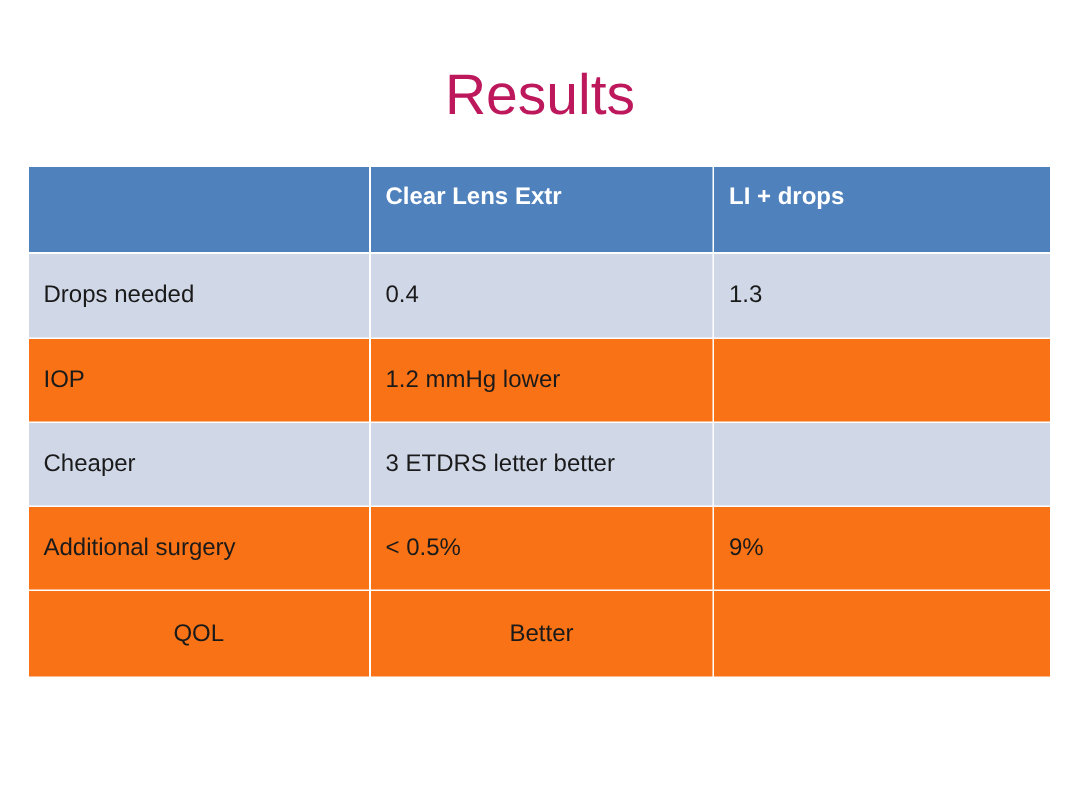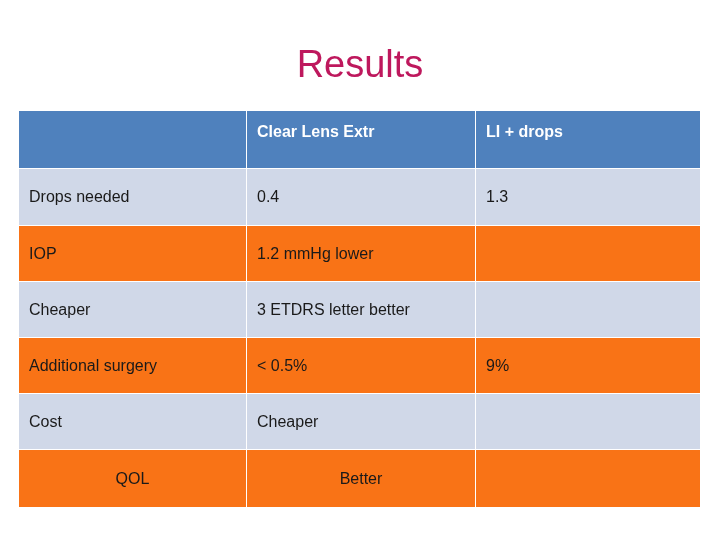--- a/index.html
+++ b/index.html
@@ -123,25 +123,20 @@
       <tr class="band-dark">
         <td>Cheaper</td>
         <td>3 ETDRS letter better</td>
         <td></td>
       </tr>
       <tr class="band-light">
         <td>Additional surgery</td>
         <td>&lt; 0.5%</td>
         <td>9%</td>
       </tr>
-      <tr class="band-dark">
-        <td>Cost</td>
-        <td>Cheaper</td>
-        <td></td>
-      </tr>
       <tr class="band-light">
         <td>QOL</td>
         <td>Better</td>
         <td></td>
       </tr>
     </tbody>
   </table>
 
 </div>
 

